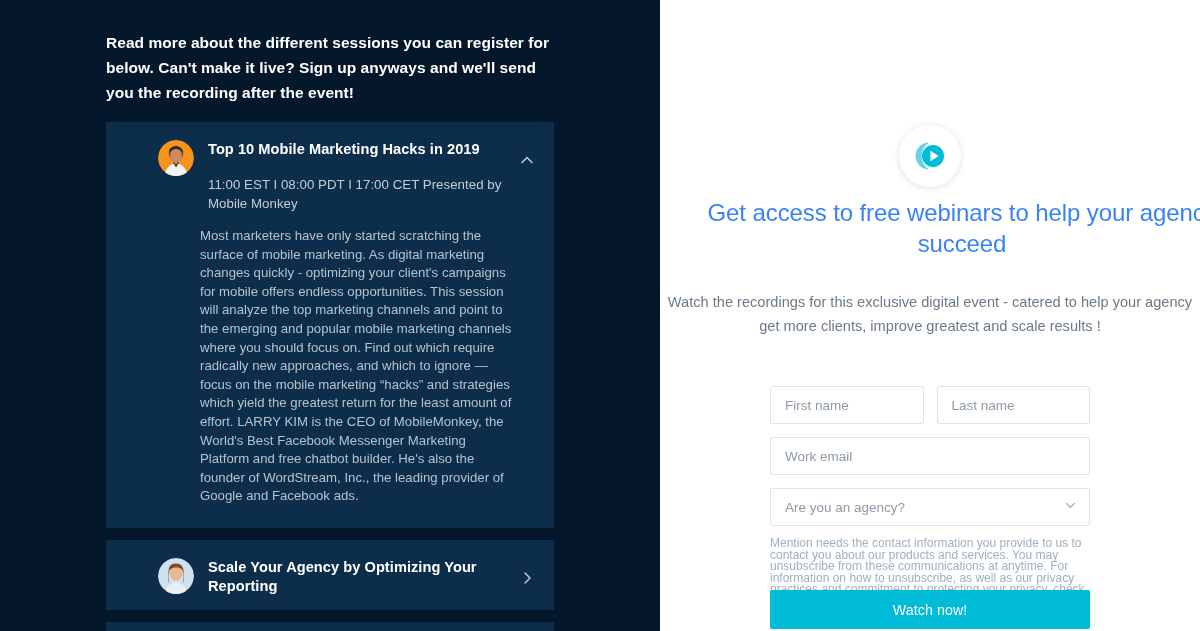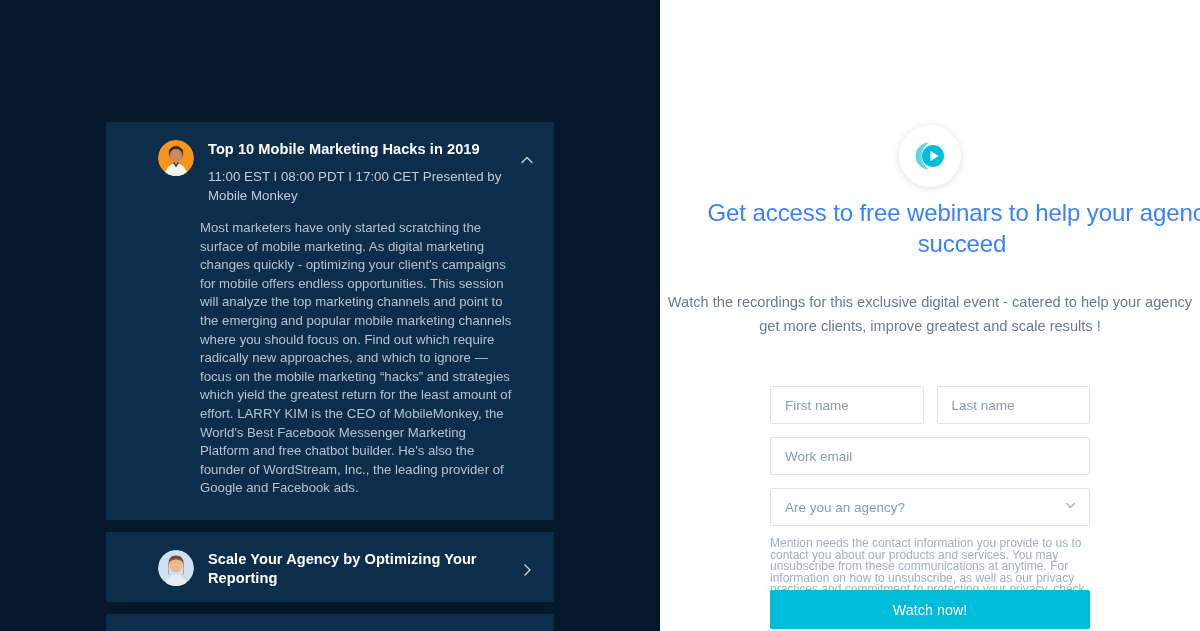--- a/index.html
+++ b/index.html
@@ -84,21 +84,21 @@
     font-size: 14.6px;
     font-weight: bold;
     line-height: 19px;
     letter-spacing: 0.05px;
   }
 
   .card-meta {
     color: #c3ccd6;
     font-size: 13.3px;
     line-height: 19px;
-    margin-top: 8px;
+    margin-top: 16px;
     letter-spacing: 0.02px;
   }
 
   .chev {
     flex: 0 0 16px;
     width: 16px;
     height: 16px;
     margin-top: 13px;
     margin-right: 3px;
     position: relative;
@@ -228,20 +228,21 @@
     letter-spacing: 0.1px;
   }
 </style>
 </head>
 <body>
 
 <div class="page">
 
   <div class="left-panel">
 
+    <div class="intro">Read more about the different sessions you can register for below. Can't make it live? Sign up anyways and we'll send you the recording after the event!</div>
 
     <div class="sessions">
 
       <div class="session-card expanded">
         <div class="card-head">
           <div class="avatar">
             <svg width="36" height="36" viewBox="0 0 36 36">
               <circle cx="18" cy="18" r="18" fill="#f7941e"></circle>
               <ellipse cx="18" cy="13.5" rx="7.2" ry="7.8" fill="#6b4430"></ellipse>
               <ellipse cx="18" cy="15.5" rx="6" ry="6.6" fill="#c98c63"></ellipse>

